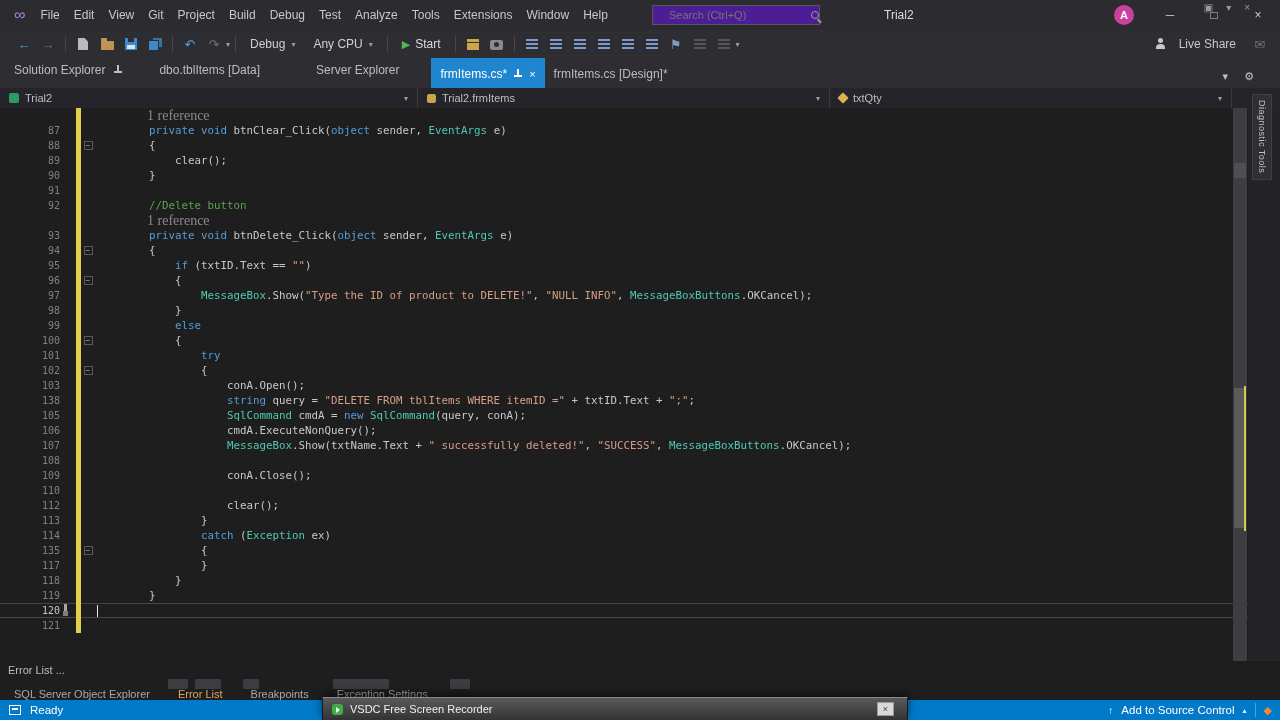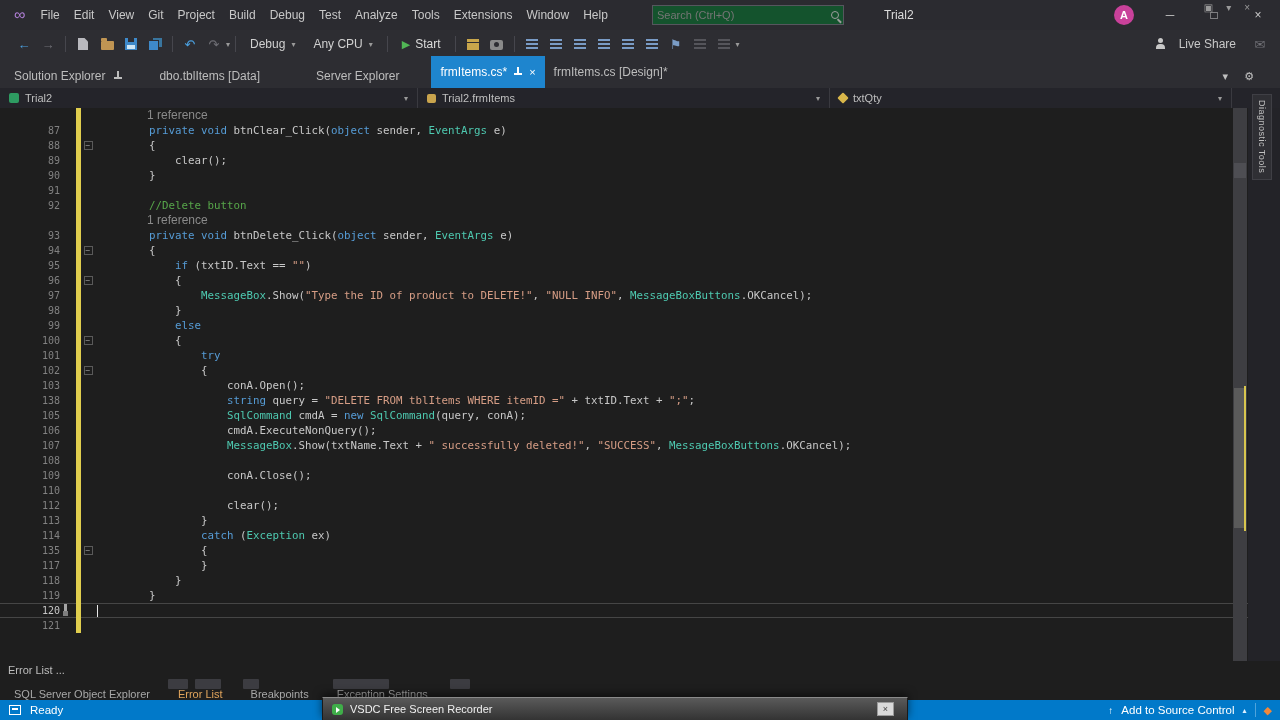--- a/index.html
+++ b/index.html
@@ -5,21 +5,21 @@
   *{margin:0;padding:0;box-sizing:border-box}
   html,body{width:1280px;height:720px;overflow:hidden}
   body{background:#1E1E1E;font-family:"Liberation Sans",sans-serif;position:relative;color:#C8C8C8}
   .app{position:absolute;inset:0;width:1280px;height:720px;overflow:hidden}
 
   
   .titlebar{position:absolute;left:0;top:0;width:1280px;height:30px;background:#2B2B30;display:flex;align-items:center;font-size:12px;color:#C8C8C8}
   .vs-logo{color:#B07FD6;font-size:16px;margin:0 8px 0 14px;line-height:1}
   .menubar{display:flex;align-items:center;height:30px}
   .menu-item{padding:0 7px;height:30px;display:flex;align-items:center;cursor:default}
-  .search-box{position:absolute;left:652px;top:5px;width:192px;height:20px;background:#14532d;border:1px solid #56565E;display:flex;align-items:center;padding:0 4px}
+  .search-box{position:absolute;left:652px;top:5px;width:168px;height:20px;background:#4c1d95;border:1px solid #56565E;display:flex;align-items:center;padding:0 16px}
   .search-box input{flex:1;background:transparent;border:none;outline:none;color:#9D9D9D;font-size:11px;font-family:"Liberation Sans",sans-serif}
   .mag{width:8px;height:8px;border:1.5px solid #9D9D9D;border-radius:50%;position:relative;flex:none}
   .mag::after{content:"";position:absolute;width:5px;height:1.5px;background:#9D9D9D;transform:rotate(45deg);left:5px;top:8px}
   .win-title{position:absolute;left:884px;top:8px;font-size:12px;color:#DCDCDC}
   .avatar{position:absolute;left:1114px;top:5px;width:20px;height:20px;border-radius:50%;background:#C9419A;color:#fff;font-size:11px;font-weight:bold;display:flex;align-items:center;justify-content:center}
   .win-controls{position:absolute;right:0;top:0;height:30px;display:flex}
   .win-btn{width:44px;height:30px;display:flex;align-items:center;justify-content:center;font-size:12px;color:#C8C8C8}
 
   
   .toolbar{position:absolute;left:0;top:30px;width:1280px;height:28px;background:#2D2D32;display:flex;align-items:center;font-size:12px;padding-left:12px}
@@ -44,21 +44,21 @@
   .icn-pkg::after{content:"";position:absolute;left:0;top:3px;width:12px;height:1px;background:#2D2D32}
   .icn-cam{width:13px;height:10px;background:#8A8A8A;border-radius:2px;position:relative;margin-top:2px}
   .icn-cam::after{content:"";position:absolute;left:4px;top:2px;width:5px;height:5px;border-radius:50%;background:#2D2D32}
   .icn-lines{width:12px;height:10px;background:repeating-linear-gradient(#7A9CC6 0 2px,transparent 2px 4px)}
   .icn-lines.off{background:repeating-linear-gradient(#55555B 0 2px,transparent 2px 4px)}
   .person{position:relative;width:12px;height:12px}
   .person::before{content:"";position:absolute;left:3px;top:0;width:5px;height:5px;border-radius:50%;background:#C8C8C8}
   .person::after{content:"";position:absolute;left:1px;top:6px;width:9px;height:5px;border-radius:4px 4px 0 0;background:#C8C8C8}
 
   
-  .tabstrip{position:absolute;left:0;top:58px;width:1280px;height:30px;background:#2D2D32;display:flex;align-items:flex-end;font-size:12px;padding-left:4px}
+  .tabstrip{position:absolute;left:0;top:58px;width:1280px;height:30px;background:#2D2D32;display:flex;font-size:12px;padding-left:4px}
   .tool-tab{height:24px;display:flex;align-items:center;gap:8px;padding:0 10px;color:#BDBDBD}
   .tool-tab.t2{margin-left:16px}
   .tool-tab.t3{margin-left:36px}
   .doc-tab{height:24px;display:flex;align-items:center;gap:6px;padding:16px 9px}
   .doc-tab.active{background:#1E85CE;color:#fff;margin-left:22px}
   .doc-tab.inactive{color:#BDBDBD}
   .pin{width:10px;height:11px;position:relative;flex:none}
   .pin::before{content:"";position:absolute;left:4px;top:0;width:2px;height:6px;background:currentColor}
   .pin::after{content:"";position:absolute;left:1px;top:6px;width:8px;height:2px;background:currentColor}
   .tab-close{font-size:11px;line-height:1}
@@ -78,21 +78,21 @@
   .crow{display:flex;height:15px;position:relative}
   .crow.cur{box-shadow:inset 0 1px 0 #464646,inset 0 -1px 0 #464646}
   .crow.cur .lnum{color:#C6C6C6}
   .bp{width:34px;flex:none}
   .lnum{width:26px;flex:none;text-align:right;color:#818181;font-size:10px}
   .chg{width:5px;flex:none;background:#E0CE4E;margin-left:16px}
   .foldm{width:14px;flex:none;display:flex;align-items:center;justify-content:center}
   .foldbox{width:9px;height:9px;border:1px solid #5A5A5A;color:#9A9A9A;font-size:8px;line-height:7px;text-align:center;background:#1E1E1E}
   .codeln{flex:1;white-space:pre;color:#C8C8C8;padding-left:2px}
   .tk-k{color:#569CD6}.tk-t{color:#4EC9B0}.tk-s{color:#D69D85}.tk-c{color:#57A64A}.tk-p{color:#C8C8C8}
-  .lens{color:#8A8A8A;font-family:Liberation Sans, sans-serif;font-size:12px;padding-left:52px}
+  .lens{color:#8A8A8A;font-family:Liberation Serif, serif;font-size:14px;padding-left:52px}
   .caret-bar{display:inline-block;width:1px;height:12px;background:#E8E8E8;vertical-align:middle}
   .wrench{position:absolute;left:58px;top:1px;width:13px;height:13px}
   .wrench::before{content:"";position:absolute;left:6px;top:0;width:3px;height:7px;background:#A5A5A5}
   .wrench::after{content:"";position:absolute;left:5px;top:7px;width:5px;height:5px;background:#7E7E7E}
 
   
   .rail{position:absolute;left:1248px;top:108px;width:32px;height:554px;background:#232328}
   .vscroll{position:absolute;left:1233px;top:108px;width:14px;height:554px;background:#3E3E42}
   .vmark{position:absolute;left:1px;top:55px;width:12px;height:15px;background:#4E4E53}
   .vthumb{position:absolute;left:1px;top:280px;width:12px;height:140px;background:#5A5A5A}

